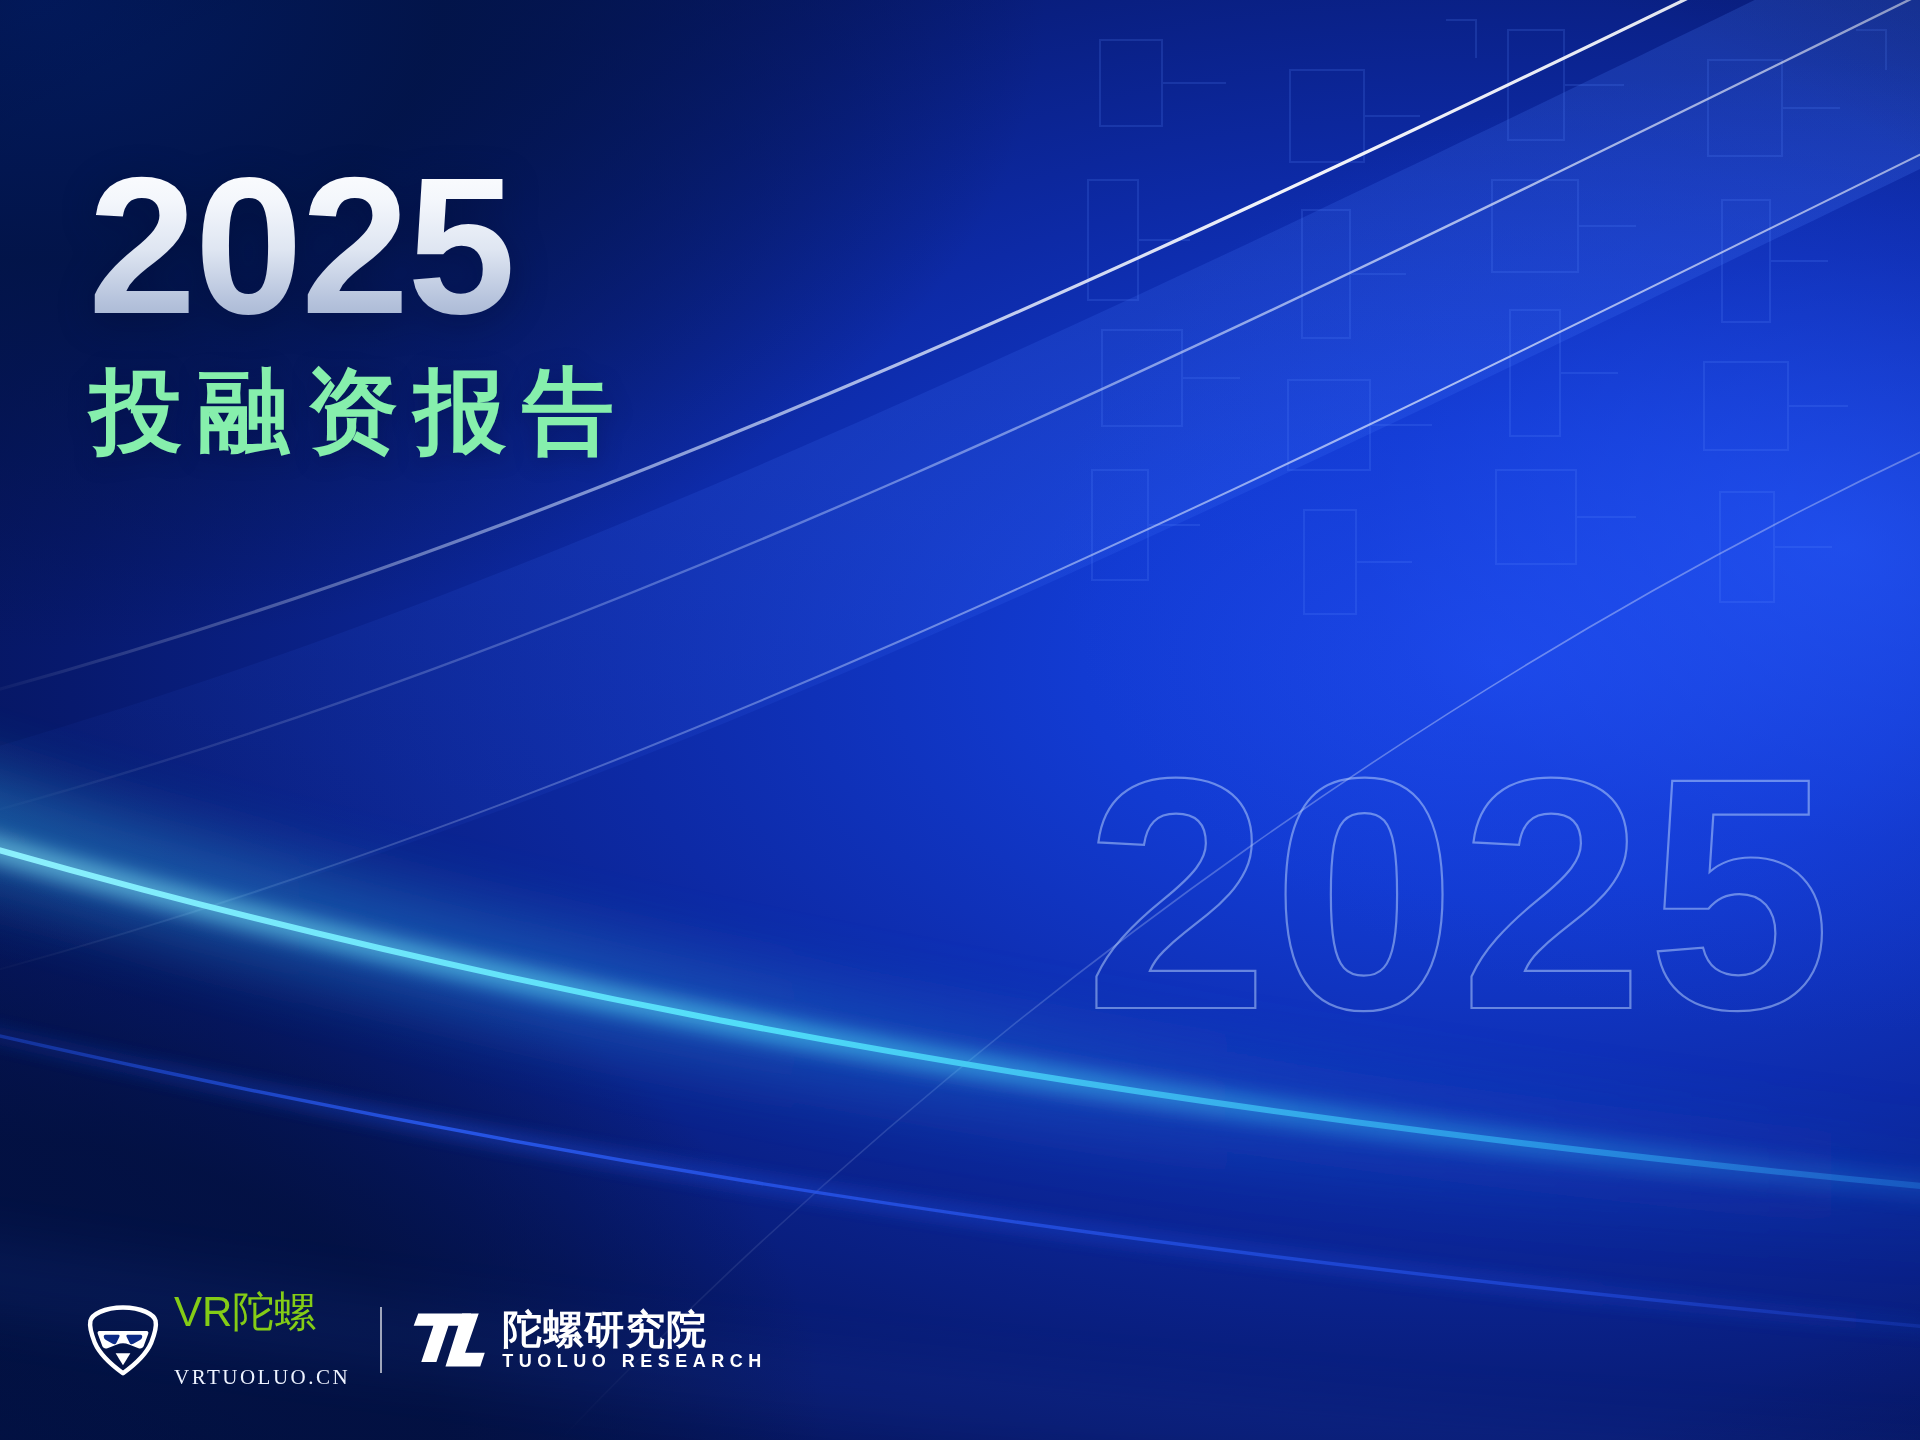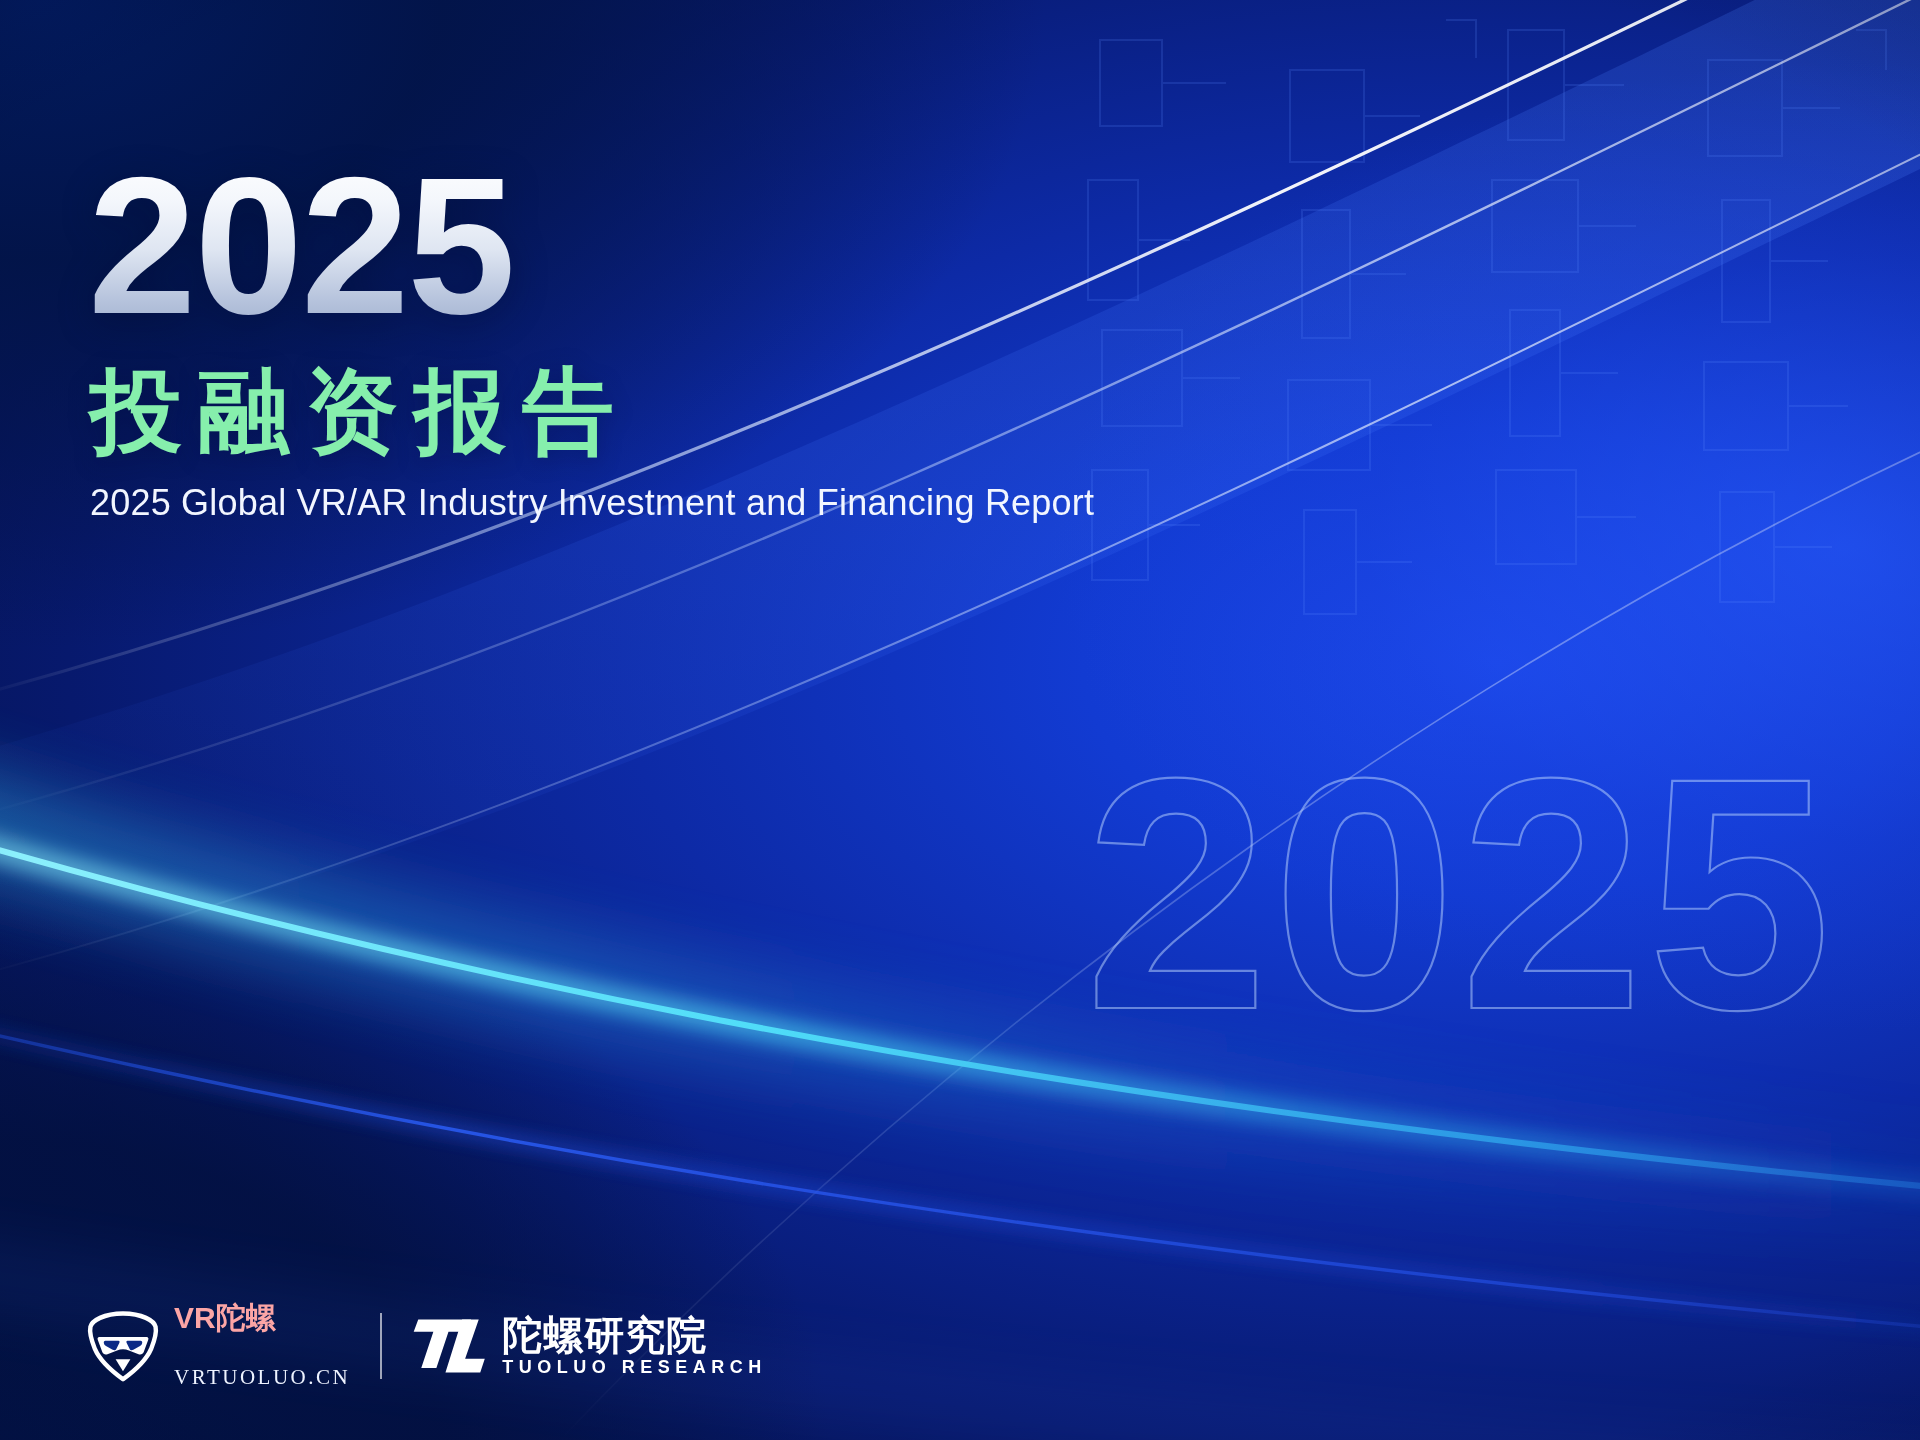--- a/index.html
+++ b/index.html
@@ -154,24 +154,24 @@
     display: flex;
     align-items: center;
     gap: 30px;
     z-index: 20;
   }
   .logo-unit { display: flex; align-items: center; gap: 14px; }
   .vr-shield { width: 74px; height: 74px; flex: none; }
   .vr-words { display: flex; flex-direction: column; align-items: flex-start; gap: 2px; }
   .vr-cn {
     font-family: "Liberation Sans", "DejaVu Sans", sans-serif;
-    font-weight: 700;
-    font-size: 30px;
+    font-weight: 400;
+    font-size: 42px;
     line-height: 1;
-    color: #fca5a5;
+    color: #84cc16;
     letter-spacing: 0px;
     white-space: nowrap;
   }
   .vr-url {
     font-family: "Liberation Serif", "DejaVu Serif", serif;
     font-weight: 400;
     font-size: 21px;
     line-height: 1;
     color: #eef3ff;
     letter-spacing: 2.5px;
@@ -316,21 +316,20 @@
 
   <div class="watermark">
     <svg viewBox="0 0 820 330" preserveAspectRatio="none">
       <text x="0" y="268">2025</text>
     </svg>
   </div>
 
   <div class="title-block">
     <div class="year-big">2025</div>
     <div class="main-cn">投融资报告</div>
-    <div class="sub-en">2025 Global VR/AR Industry Investment and Financing Report</div>
   </div>
 
   <div class="footer-logos">
 
     <div class="logo-unit">
       <svg class="vr-shield" viewBox="0 0 100 100">
         <path d="M50 6 C 24 6 8 16 6 24 C 4 33 8 44 12 54 C 18 68 32 82 50 95 C 68 82 82 68 88 54 C 92 44 96 33 94 24 C 92 16 76 6 50 6 Z" fill="none" stroke="#ffffff" stroke-width="6" stroke-linejoin="round"></path>
         <path d="M18 38 L82 38 C 84 38 85 40 84 42 L 78 58 C 77 61 74 62 71 61 L 58 56 C 53 54 47 54 42 56 L 29 61 C 26 62 23 61 22 58 L 16 42 C 15 40 16 38 18 38 Z" fill="#ffffff"></path>
         <path d="M26 43 L44 43 C 45 43 46 44 45 46 L 41 54 C 40 56 38 56 36 55 L 27 50 C 25 49 24 47 24 45 C 24 44 25 43 26 43 Z" fill="#0c2a86"></path>
         <path d="M56 43 L74 43 C 75 43 76 44 76 45 C 76 47 75 49 73 50 L 64 55 C 62 56 60 56 59 54 L 55 46 C 54 44 55 43 56 43 Z" fill="#0c2a86"></path>

